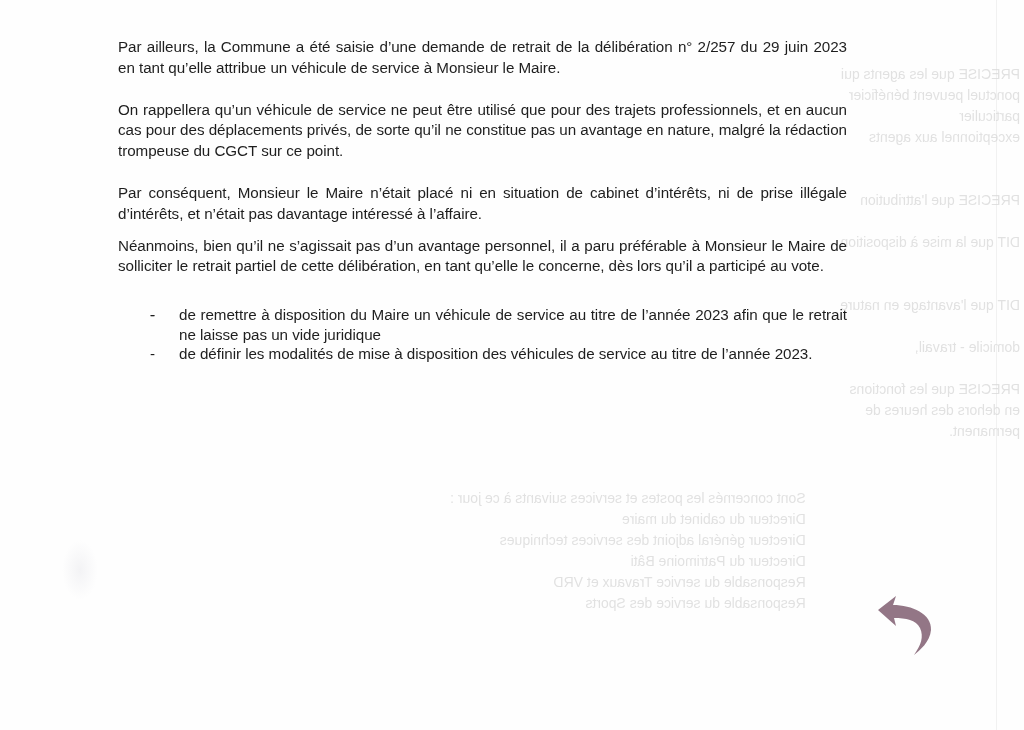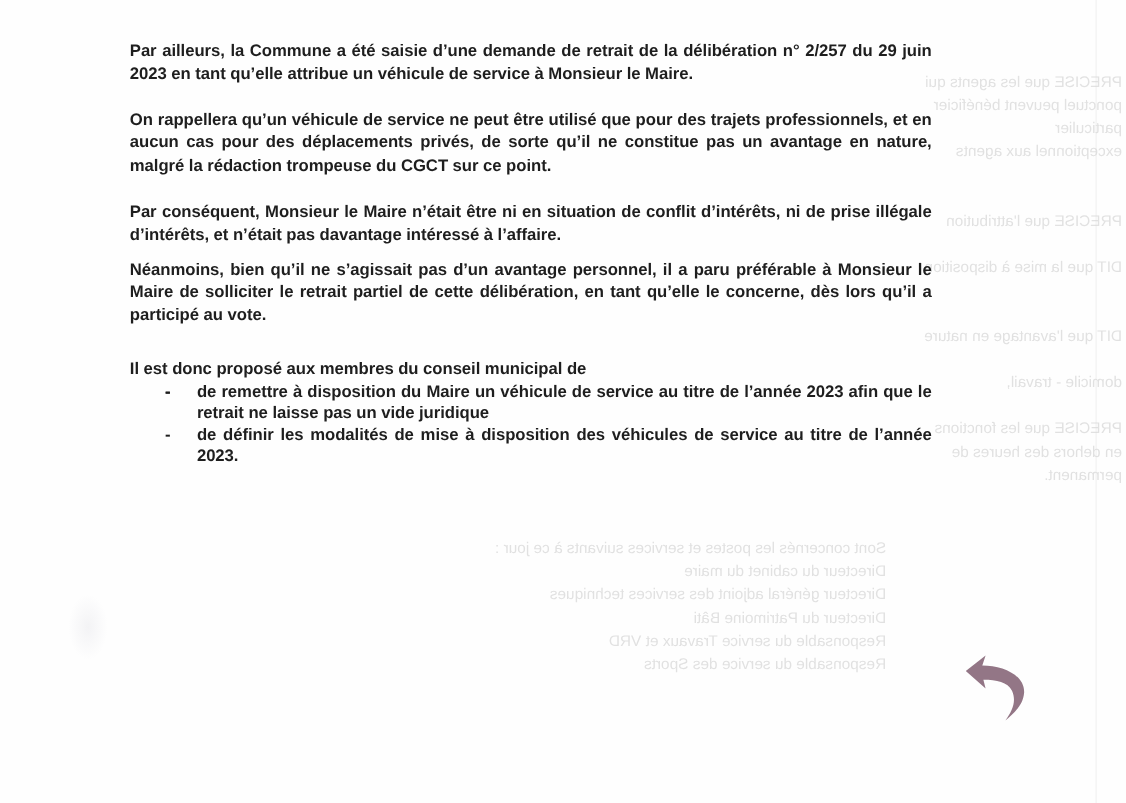--- a/index.html
+++ b/index.html
@@ -34,21 +34,20 @@
     .bleed-list div { text-align: left; }
 
     .body {
       position: absolute;
       left: 118px;
       top: 37px;
       width: 729px;
       font-size: 15.2px;
       line-height: 20.8px;
       letter-spacing: -0.05px;
-      font-weight: bold;
     }
     .para {
       margin: 0;
       text-align: justify;
       text-align-last: left;
     }
     .p1 { margin-bottom: 21px; }
     .p2 { margin-bottom: 21px; margin-top: 20px; }
     .p3 { margin-bottom: 11px; }
     .p4 { margin-bottom: 28px; }
@@ -131,23 +130,22 @@
     <div>Directeur du cabinet du maire</div>
     <div>Directeur général adjoint des services techniques</div>
     <div>Directeur du Patrimoine Bâti</div>
     <div>Responsable du service Travaux et VRD</div>
     <div>Responsable du service des Sports</div>
   </div>
 
   <div class="body">
     <p class="para p1">Par ailleurs, la Commune a été saisie d’une demande de retrait  de la délibération n° 2/257 du 29 juin 2023 en tant qu’elle attribue un véhicule de service à Monsieur le Maire.</p>
     <p class="para p2">On rappellera qu’un véhicule de service ne peut être utilisé que pour des trajets professionnels, et en aucun cas pour des déplacements privés, de sorte qu’il ne constitue pas un avantage en nature, malgré la rédaction trompeuse du CGCT sur ce point.</p>
-    <p class="para p3">Par conséquent, Monsieur le Maire n’était être ni en situation de conflit d’intérêts, ni de prise illégale d’intérêts, et n’était pas davantage intéressé à l’affaire.</p>
+    <p class="para p3">Par conséquent, Monsieur le Maire n’était placé ni en situation de cabinet d’intérêts, ni de prise illégale d’intérêts, et n’était pas davantage intéressé à l’affaire.</p>
     <p class="para p4">Néanmoins, bien qu’il ne s’agissait pas d’un avantage personnel, il a paru préférable à Monsieur le Maire de solliciter le retrait partiel de cette délibération, en tant qu’elle le concerne, dès lors qu’il a participé au vote.</p>
-    <p class="para p5">Il est donc proposé aux membres du conseil municipal de</p>
     <ul class="list">
       <li>
         <span class="dash">-</span>
       </li>
       <li>
         <span class="dash">-</span>
         <span>de remettre à disposition du Maire un véhicule de service au titre de l’année 2023 afin que le retrait ne laisse pas un vide juridique</span>
       </li>
       <li>
         <span class="dash">-</span>

